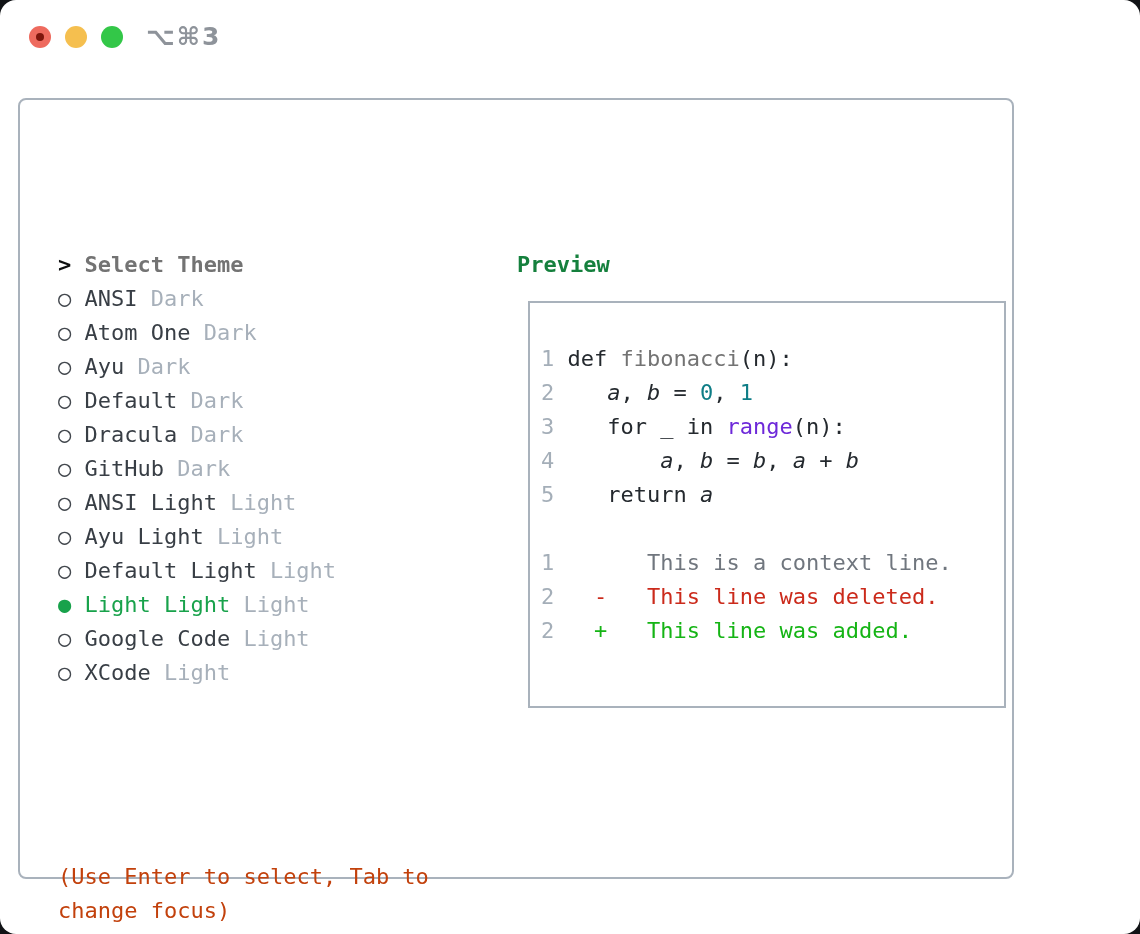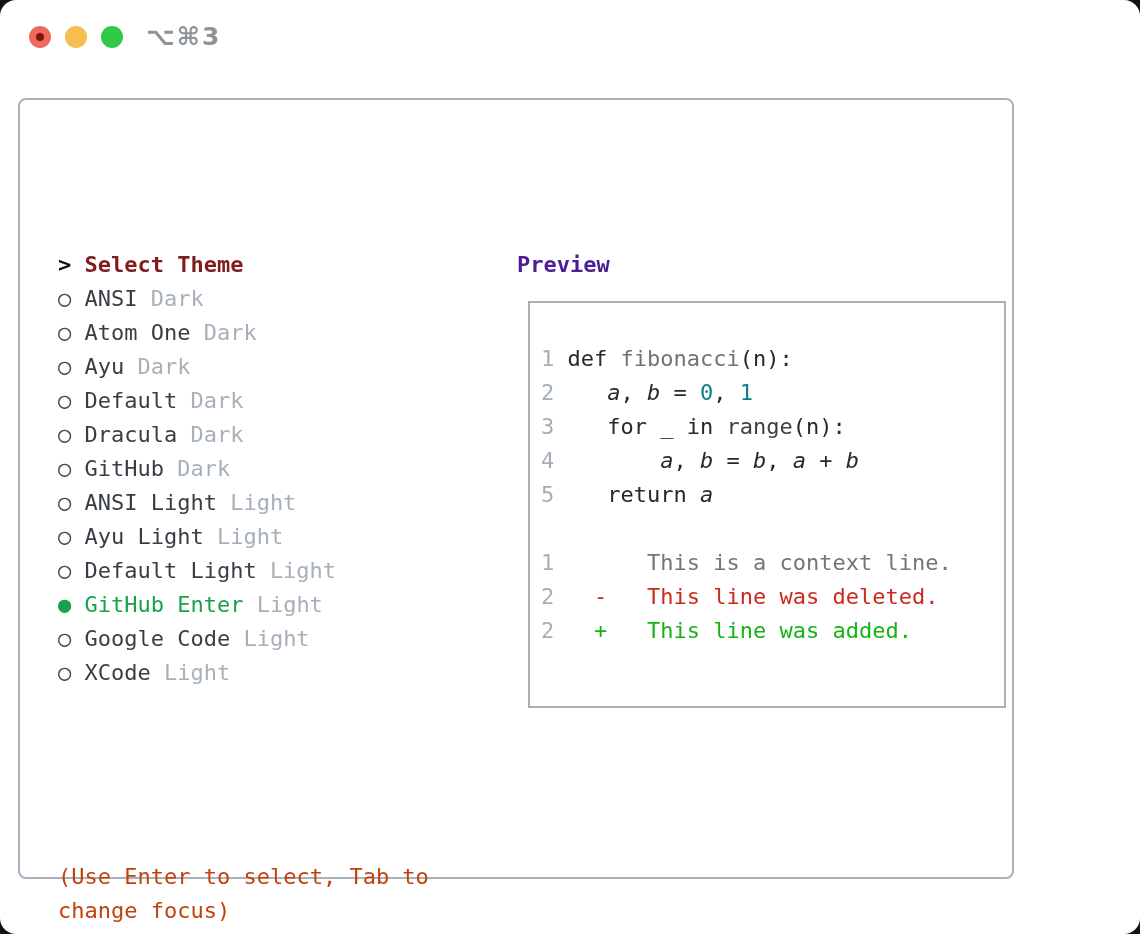--- a/index.html
+++ b/index.html
@@ -27,42 +27,42 @@
   .mainbox{
     position:absolute;left:18px;top:98px;width:992px;height:777px;
     border:2px solid #a9b2bc;border-radius:8px;background:#fff;
   }
   
   .row{height:34px;line-height:34px;font-size:22px;white-space:pre;color:#383e45;}
   .marker{display:inline-block;width:26.5px;color:#43484e;}
   .row .name{color:#383e45;}
   .row .variant{color:#a7b0ba;margin-left:13.2px;}
   .row.sel .marker,.row.sel .name{color:#18a24b;}
-  .head{color:#7f1d1d;font-weight:700;}
+  .head{color:#737373;font-weight:700;}
   .prompt{color:#0e0f10;font-weight:700;}
   .head2{color:#16181a;font-weight:600;}
   .hintrow{height:34px;line-height:34px;font-size:22px;white-space:pre;color:#c2410c;}
   .list{position:absolute;left:38px;top:148px;}
   .apply{position:absolute;left:38px;top:624px;}
   .hint{position:absolute;left:38px;top:760px;}
   .preview-title{
     position:absolute;left:497px;top:148px;height:34px;line-height:34px;
-    font-size:22px;font-weight:700;color:#4c1d95;white-space:pre;
+    font-size:22px;font-weight:700;color:#15803d;white-space:pre;
   }
   .pbox{
     position:absolute;left:508px;top:201px;width:474px;height:403px;
     border:2px solid #a9b2bc;background:#fff;
   }
   .code{position:absolute;left:521px;top:242px;}
   .cl{height:34px;line-height:34px;font-size:22px;white-space:pre;color:#24292e;}
   .cl .num{display:inline-block;width:26.5px;color:#a4aeb8;}
   .k{color:#24292e;}
   .fn{color:#737373;}
   .numlit{color:#0e7d86;}
-  .bfn{color:#404040;text-align:right;}
+  .bfn{color:#6d28d9;text-align:right;}
   .v{font-style:italic;color:#24292e;}
   .ctx{color:#70767e;}
   .del{color:#cb2a1b;}
   .add{color:#15b415;}
 </style>
 </head>
 <body>
 
 <div class="window">
 
@@ -79,21 +79,21 @@
       <div class="row"><span class="marker prompt">&gt;</span><span class="head">Select Theme</span></div>
       <div class="row"><span class="marker">○</span><span class="name">ANSI</span><span class="variant">Dark</span></div>
       <div class="row"><span class="marker">○</span><span class="name">Atom One</span><span class="variant">Dark</span></div>
       <div class="row"><span class="marker">○</span><span class="name">Ayu</span><span class="variant">Dark</span></div>
       <div class="row"><span class="marker">○</span><span class="name">Default</span><span class="variant">Dark</span></div>
       <div class="row"><span class="marker">○</span><span class="name">Dracula</span><span class="variant">Dark</span></div>
       <div class="row"><span class="marker">○</span><span class="name">GitHub</span><span class="variant">Dark</span></div>
       <div class="row"><span class="marker">○</span><span class="name">ANSI Light</span><span class="variant">Light</span></div>
       <div class="row"><span class="marker">○</span><span class="name">Ayu Light</span><span class="variant">Light</span></div>
       <div class="row"><span class="marker">○</span><span class="name">Default Light</span><span class="variant">Light</span></div>
-      <div class="row sel"><span class="marker">●</span><span class="name">GitHub Enter</span><span class="variant">Light</span></div>
+      <div class="row sel"><span class="marker">●</span><span class="name">Light Light</span><span class="variant">Light</span></div>
       <div class="row"><span class="marker">○</span><span class="name">Google Code</span><span class="variant">Light</span></div>
       <div class="row"><span class="marker">○</span><span class="name">XCode</span><span class="variant">Light</span></div>
     </div>
 
 
     <div class="hint">
       <div class="hintrow">(Use Enter to select, Tab to</div>
       <div class="hintrow">change focus)</div>
     </div>
 

